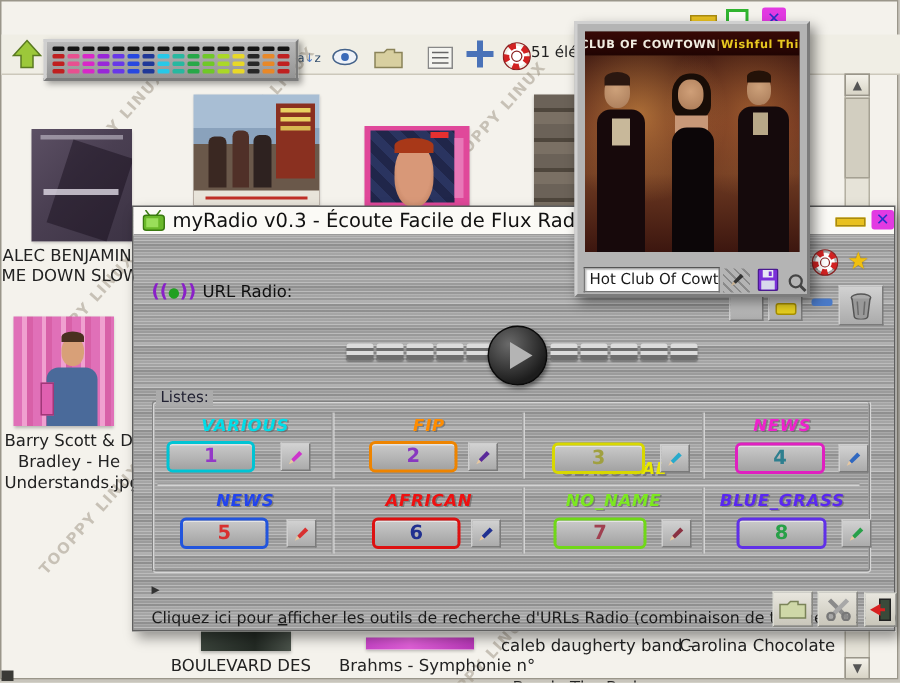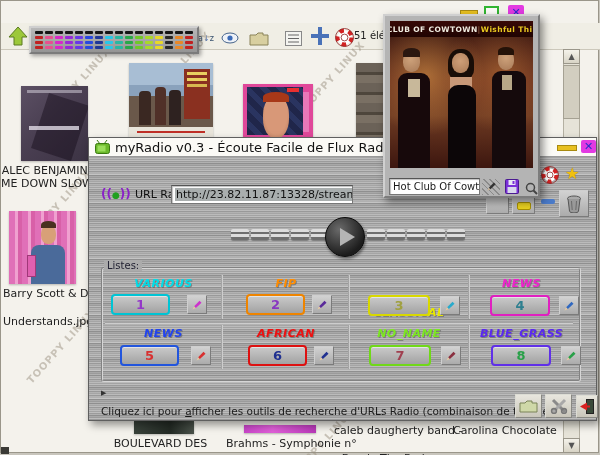--- a/index.html
+++ b/index.html
@@ -170,20 +170,21 @@
     <div class="abs thumb" style="left:355px;top:62px;width:29px;height:76px;background:repeating-linear-gradient(180deg,#6b6258 0 9px,#4e463c 9px 12px,#7a7064 12px 20px)"></div>
 
     <div class="abs" style="left:2px;top:210px;width:86px;height:120px">
       <div class="abs thumb" style="left:6px;top:0;width:67px;height:73px;background:repeating-linear-gradient(90deg,#e070b8 0 6px,#f0a0d0 6px 9px,#d860a8 9px 13px)">
         <div class="abs" style="left:22px;top:34px;width:34px;height:39px;background:#4a6a9a;border-radius:8px 8px 0 0"></div>
         <div class="abs" style="left:32px;top:14px;width:15px;height:19px;background:#d8a078;border-radius:45%"></div>
         <div class="abs" style="left:32px;top:10px;width:15px;height:7px;background:#4a3020;border-radius:50% 50% 0 0"></div>
         <div class="abs" style="left:18px;top:44px;width:7px;height:20px;background:#e060b0;border:1px solid #a03878"></div>
       </div>
       <div class="abs flabel" style="left:0;top:76px;width:86px">Barry Scott &amp; Dale</div>
+      <div class="abs flabel" style="left:0;top:90px;width:86px">Bradley - He</div>
       <div class="abs flabel" style="left:0;top:104px;width:86px">Understands.jpg</div>
     </div>
 
 
     <div class="abs" style="left:112px;top:420px;width:95px;height:32px">
       <div class="abs thumb" style="left:21px;top:0;width:60px;height:13px;background:linear-gradient(90deg,#39423a,#232a24 60%,#4a524a)"></div>
       <div class="abs flabel" style="left:0;top:16px;width:95px">BOULEVARD DES</div>
     </div>
 
     <div class="abs" style="left:225px;top:424px;width:105px;height:26px">
@@ -224,23 +225,20 @@
     <span class="abs" style="left:452px;top:28px">
       <svg width="18" height="18">
           <circle cx="9" cy="9" r="6.5" fill="#fff" stroke="#d22222" stroke-width="4" stroke-dasharray="4.2 4.2"></circle>
           <circle cx="9" cy="9" r="8.5" fill="none" stroke="#8a2222" stroke-width="0.8"></circle>
           <circle cx="9" cy="9" r="3" fill="#fff" stroke="#8a2222" stroke-width="0.8"></circle>
         </svg></span>
     <span class="abs" style="left:476px;top:26px;font-size:16px;color:#f0c010;text-shadow:0 0 1px #806000">★</span>
 
     <span class="abs" style="left:12px;top:49px;font-size:12px;font-weight:bold;color:#8a20c8;white-space:nowrap">((<span style="color:#20a020;font-size:9px">●</span>))</span>
     <span class="abs" style="left:46px;top:50px;font-size:11px;color:#111">URL Radio:</span>
-    <div class="abs input" style="left:82px;top:47px;width:182px;height:19px">
-      <span class="selected">http://23.82.11.87:13328/stream</span>
-    </div>
 
     <div class="abs pencilbtn" style="left:397px;top:59px;width:23px;height:17px"></div>
     <div class="abs pencilbtn" style="left:423px;top:59px;width:23px;height:17px">
       <span style="width:12px;height:6px;background:#e8d020;border:1px solid #a89000;border-radius:2px"></span>
       </div>
     <span class="abs" style="left:452px;top:61px;width:14px;height:5px;background:#4a7ac8;border-radius:2px"></span>
     <div class="abs pencilbtn" style="left:470px;top:52px;width:30px;height:27px">
       <svg width="16" height="18">
         <ellipse cx="8" cy="3.5" rx="6.5" ry="2.5" fill="#aaa" stroke="#555"></ellipse>
         <path d="M2 4 L3.5 16 A4.5 2 0 0 0 12.5 16 L14 4" fill="#999" stroke="#555"></path>

